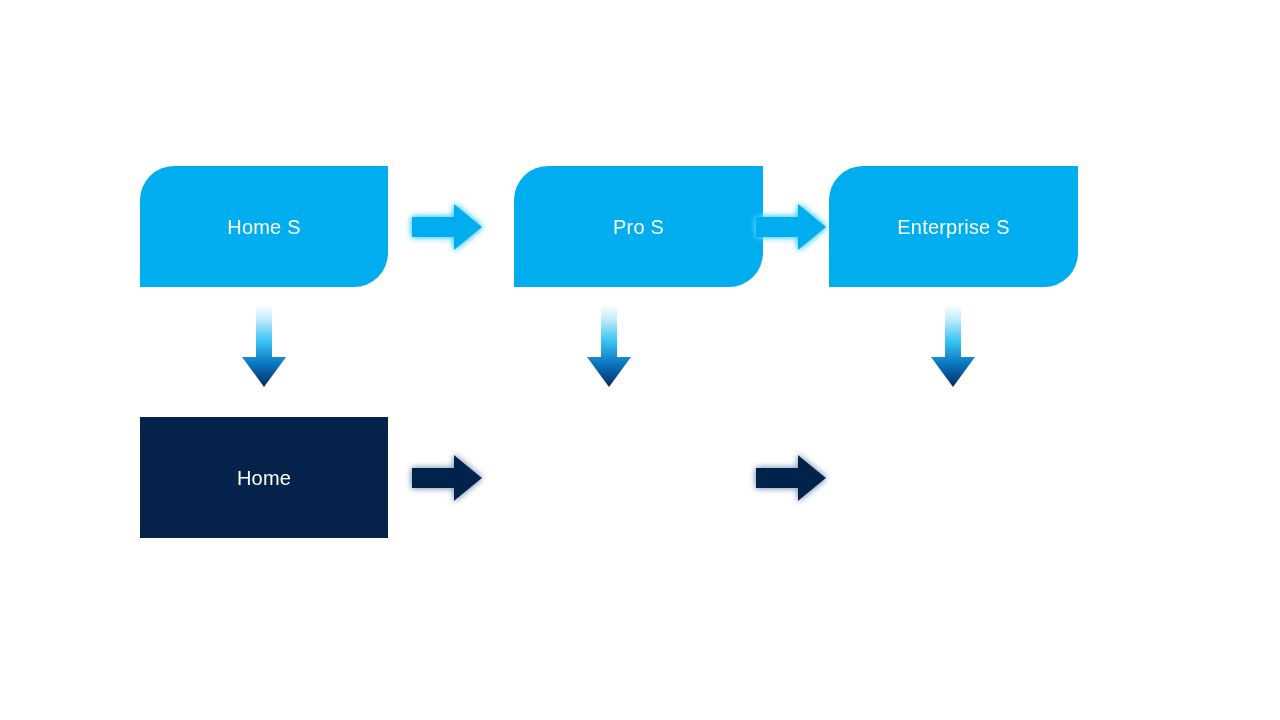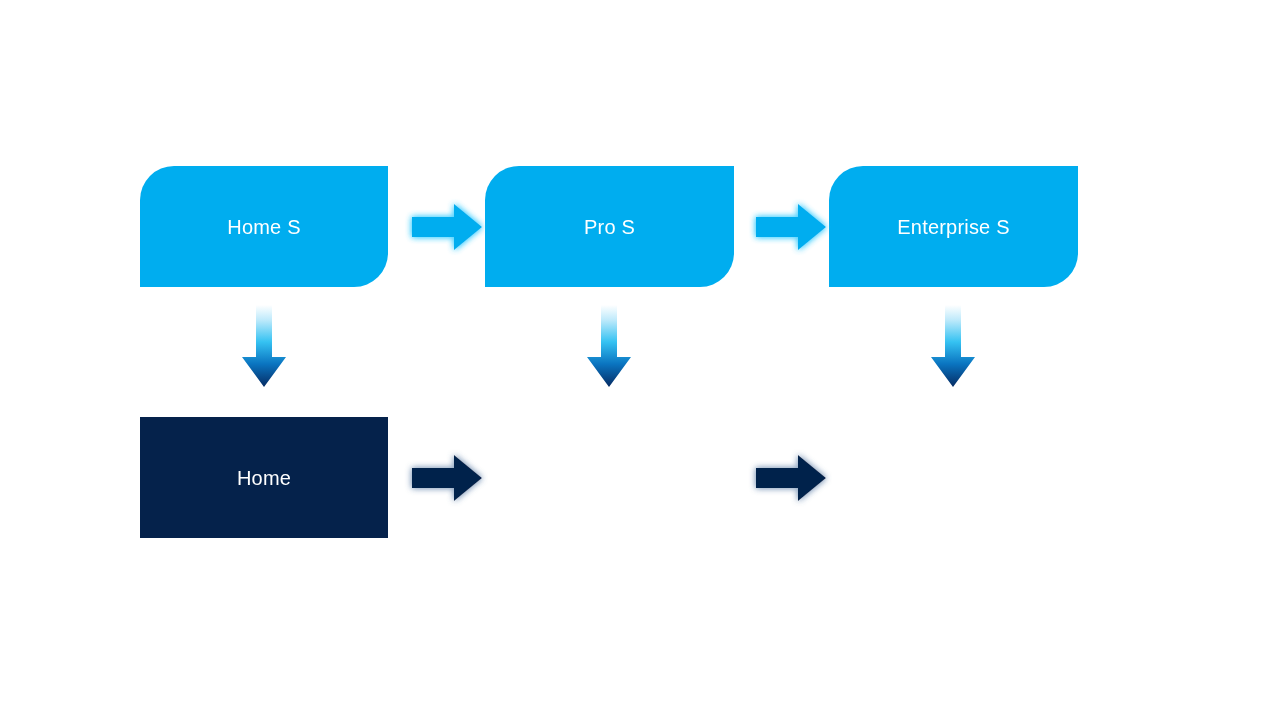--- a/index.html
+++ b/index.html
@@ -46,21 +46,21 @@
 
   .node.product {
     background: #05224B;
     border-radius: 0;
   }
 
   .node-label { pointer-events: none; }
 
   
   .col-1 { left: 140px; width: 248px; }
-  .col-2 { left: 485px; width: 249px; }
+  .col-2 { left: 514px; width: 249px; }
   .col-3 { left: 829px; width: 249px; }
 
   .row-top    { top: 166px; height: 121px; }
   .row-bottom { top: 417px; height: 121px; }
 
   
   .arrow {
     position: absolute;
     display: block;
   }

